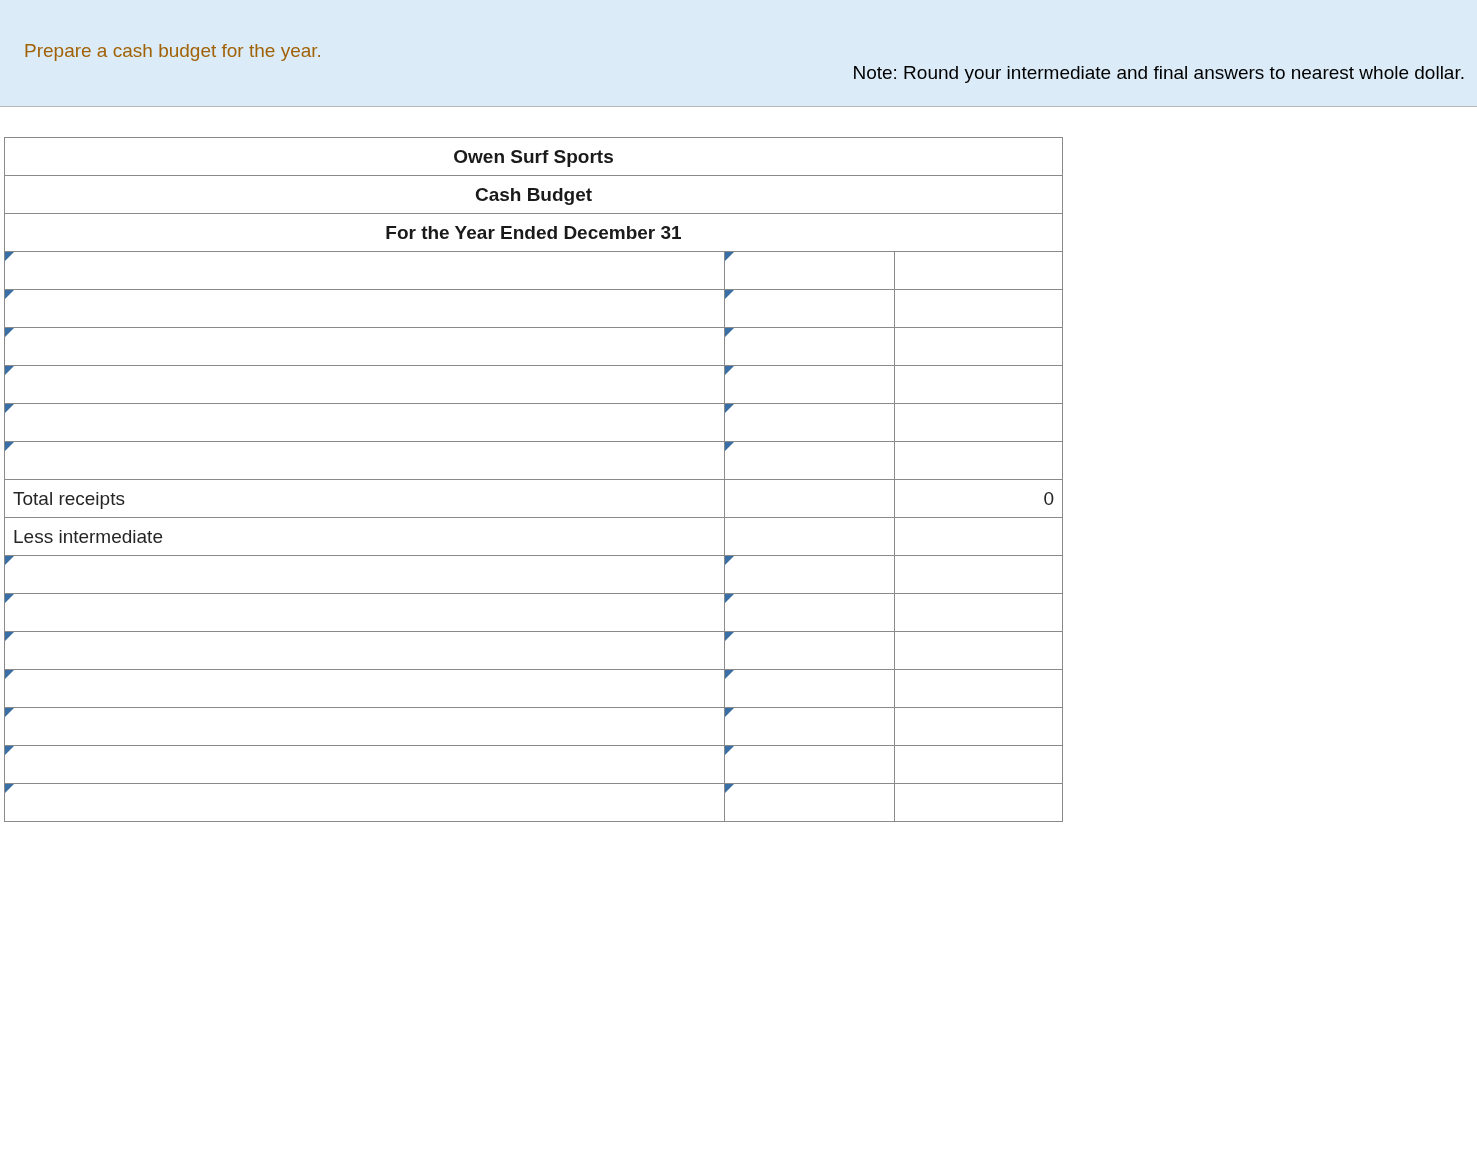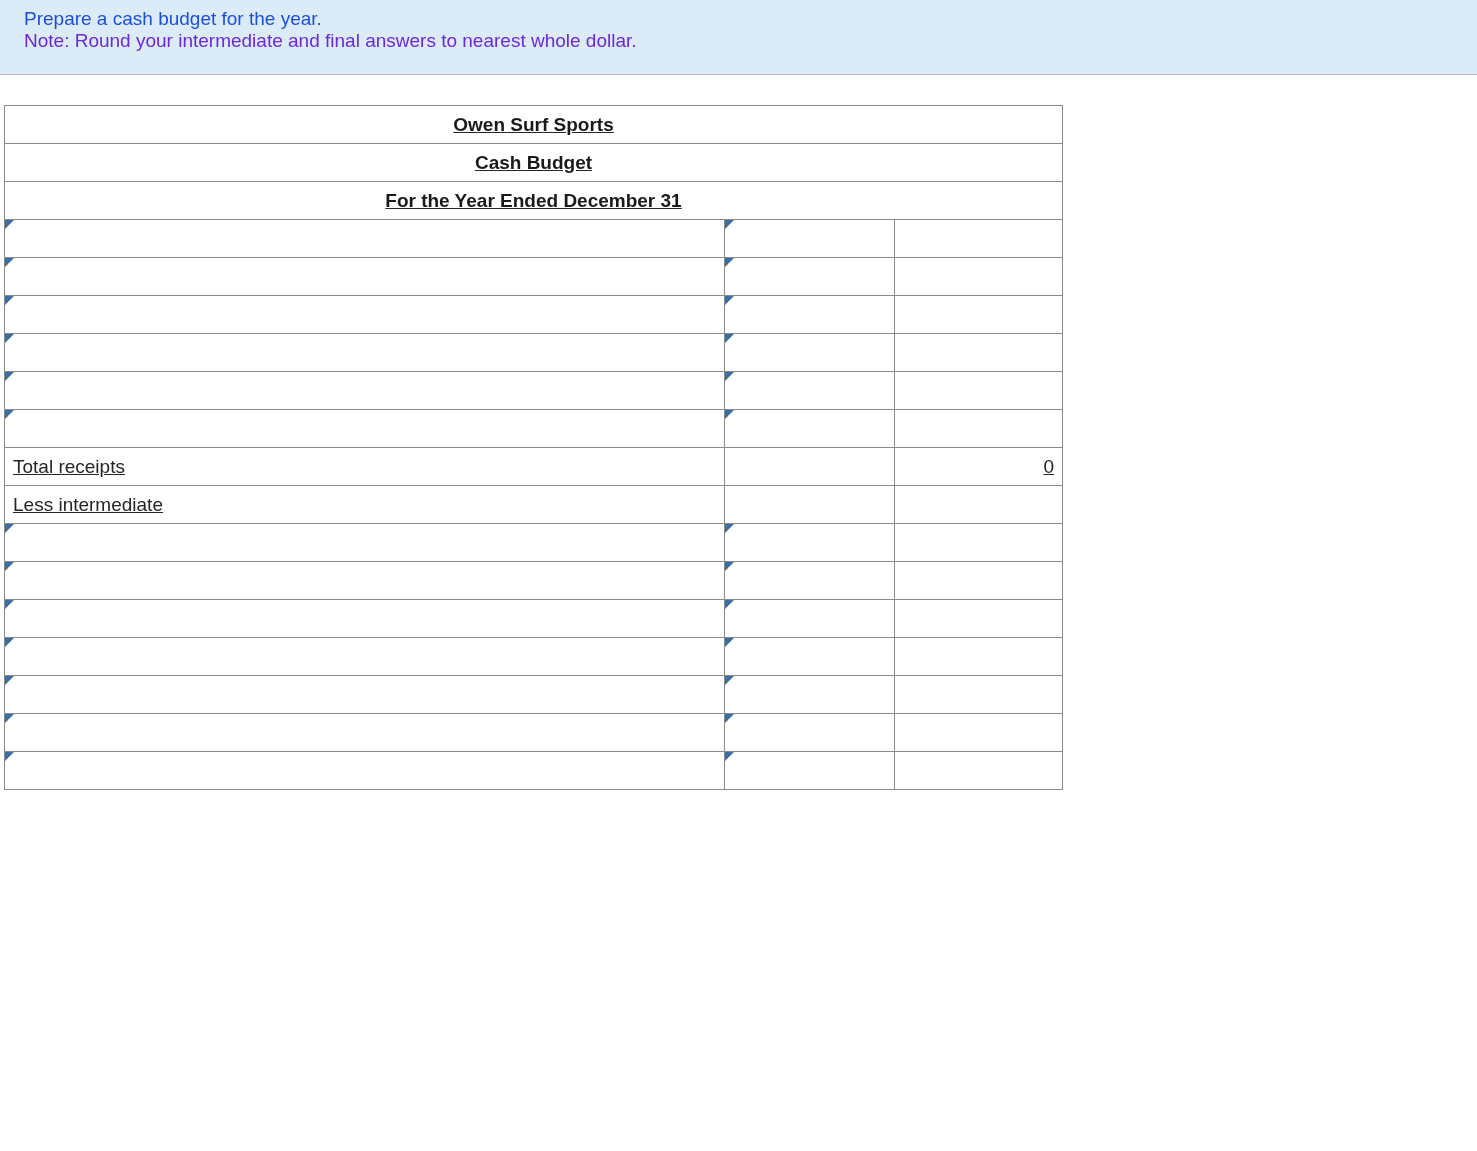--- a/index.html
+++ b/index.html
@@ -9,25 +9,24 @@
     font-size: 19px;
     color: #262626;
     background: #fff;
   }
   .instructions {
     background: #dbecf8;
     padding: 8px 12px 22px 24px;
     border-bottom: 1px solid #b8b8b8;
     margin-bottom: 14px;
   }
-  .instructions .line1 { color: #1d4ed8; }
-  .instructions .line2 { color: #6d28d9; }
+  .instructions .line1 { color: #a16207; margin-top: 32px; }
+  .instructions .line2 { color: #000000; text-align: right; }
   .budget-wrap {
     padding: 16px 4px;
-    text-decoration: underline;
   }
   table.budget {
     border-collapse: collapse;
     width: 1058px;
     table-layout: fixed;
   }
   table.budget td {
     border: 1px solid #8a8a8a;
     height: 38px;
     padding: 4px 8px;

